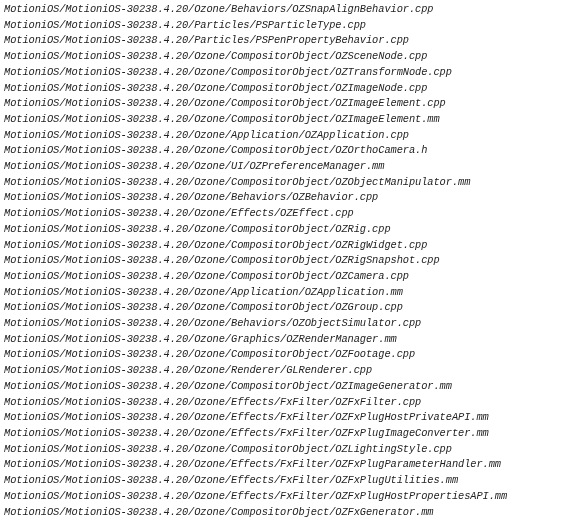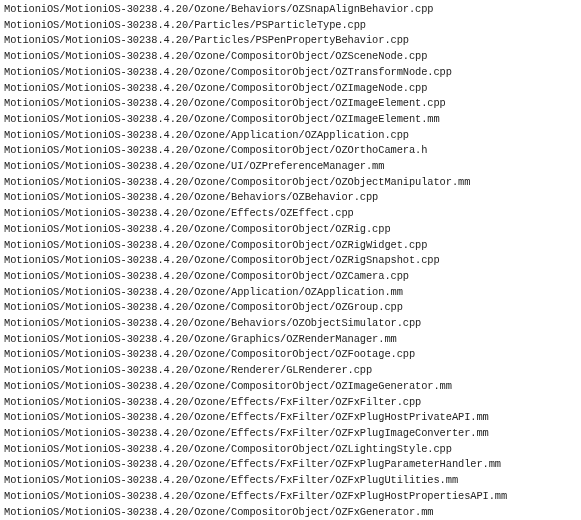--- a/index.html
+++ b/index.html
@@ -16,18 +16,19 @@
     padding: 2px 4px;
     font-family: "Menlo", "Consolas", "Liberation Mono", monospace;
     font-size: 10.4px;
     line-height: 15.7px;
     letter-spacing: -0.1px;
     color: #222222;
     white-space: pre;
   }
   .row {
     display: block;
+    font-style: italic;
   }
 </style>
 </head>
 <body>
 
 <div class="list" id="list"><span class="row">MotioniOS/MotioniOS-30238.4.20/Ozone/Behaviors/OZSnapAlignBehavior.cpp</span><span class="row">MotioniOS/MotioniOS-30238.4.20/Particles/PSParticleType.cpp</span><span class="row">MotioniOS/MotioniOS-30238.4.20/Particles/PSPenPropertyBehavior.cpp</span><span class="row">MotioniOS/MotioniOS-30238.4.20/Ozone/CompositorObject/OZSceneNode.cpp</span><span class="row">MotioniOS/MotioniOS-30238.4.20/Ozone/CompositorObject/OZTransformNode.cpp</span><span class="row">MotioniOS/MotioniOS-30238.4.20/Ozone/CompositorObject/OZImageNode.cpp</span><span class="row">MotioniOS/MotioniOS-30238.4.20/Ozone/CompositorObject/OZImageElement.cpp</span><span class="row">MotioniOS/MotioniOS-30238.4.20/Ozone/CompositorObject/OZImageElement.mm</span><span class="row">MotioniOS/MotioniOS-30238.4.20/Ozone/Application/OZApplication.cpp</span><span class="row">MotioniOS/MotioniOS-30238.4.20/Ozone/CompositorObject/OZOrthoCamera.h</span><span class="row">MotioniOS/MotioniOS-30238.4.20/Ozone/UI/OZPreferenceManager.mm</span><span class="row">MotioniOS/MotioniOS-30238.4.20/Ozone/CompositorObject/OZObjectManipulator.mm</span><span class="row">MotioniOS/MotioniOS-30238.4.20/Ozone/Behaviors/OZBehavior.cpp</span><span class="row">MotioniOS/MotioniOS-30238.4.20/Ozone/Effects/OZEffect.cpp</span><span class="row">MotioniOS/MotioniOS-30238.4.20/Ozone/CompositorObject/OZRig.cpp</span><span class="row">MotioniOS/MotioniOS-30238.4.20/Ozone/CompositorObject/OZRigWidget.cpp</span><span class="row">MotioniOS/MotioniOS-30238.4.20/Ozone/CompositorObject/OZRigSnapshot.cpp</span><span class="row">MotioniOS/MotioniOS-30238.4.20/Ozone/CompositorObject/OZCamera.cpp</span><span class="row">MotioniOS/MotioniOS-30238.4.20/Ozone/Application/OZApplication.mm</span><span class="row">MotioniOS/MotioniOS-30238.4.20/Ozone/CompositorObject/OZGroup.cpp</span><span class="row">MotioniOS/MotioniOS-30238.4.20/Ozone/Behaviors/OZObjectSimulator.cpp</span><span class="row">MotioniOS/MotioniOS-30238.4.20/Ozone/Graphics/OZRenderManager.mm</span><span class="row">MotioniOS/MotioniOS-30238.4.20/Ozone/CompositorObject/OZFootage.cpp</span><span class="row">MotioniOS/MotioniOS-30238.4.20/Ozone/Renderer/GLRenderer.cpp</span><span class="row">MotioniOS/MotioniOS-30238.4.20/Ozone/CompositorObject/OZImageGenerator.mm</span><span class="row">MotioniOS/MotioniOS-30238.4.20/Ozone/Effects/FxFilter/OZFxFilter.cpp</span><span class="row">MotioniOS/MotioniOS-30238.4.20/Ozone/Effects/FxFilter/OZFxPlugHostPrivateAPI.mm</span><span class="row">MotioniOS/MotioniOS-30238.4.20/Ozone/Effects/FxFilter/OZFxPlugImageConverter.mm</span><span class="row">MotioniOS/MotioniOS-30238.4.20/Ozone/CompositorObject/OZLightingStyle.cpp</span><span class="row">MotioniOS/MotioniOS-30238.4.20/Ozone/Effects/FxFilter/OZFxPlugParameterHandler.mm</span><span class="row">MotioniOS/MotioniOS-30238.4.20/Ozone/Effects/FxFilter/OZFxPlugUtilities.mm</span><span class="row">MotioniOS/MotioniOS-30238.4.20/Ozone/Effects/FxFilter/OZFxPlugHostPropertiesAPI.mm</span><span class="row">MotioniOS/MotioniOS-30238.4.20/Ozone/CompositorObject/OZFxGenerator.mm</span></div>
 
 </body></html>

